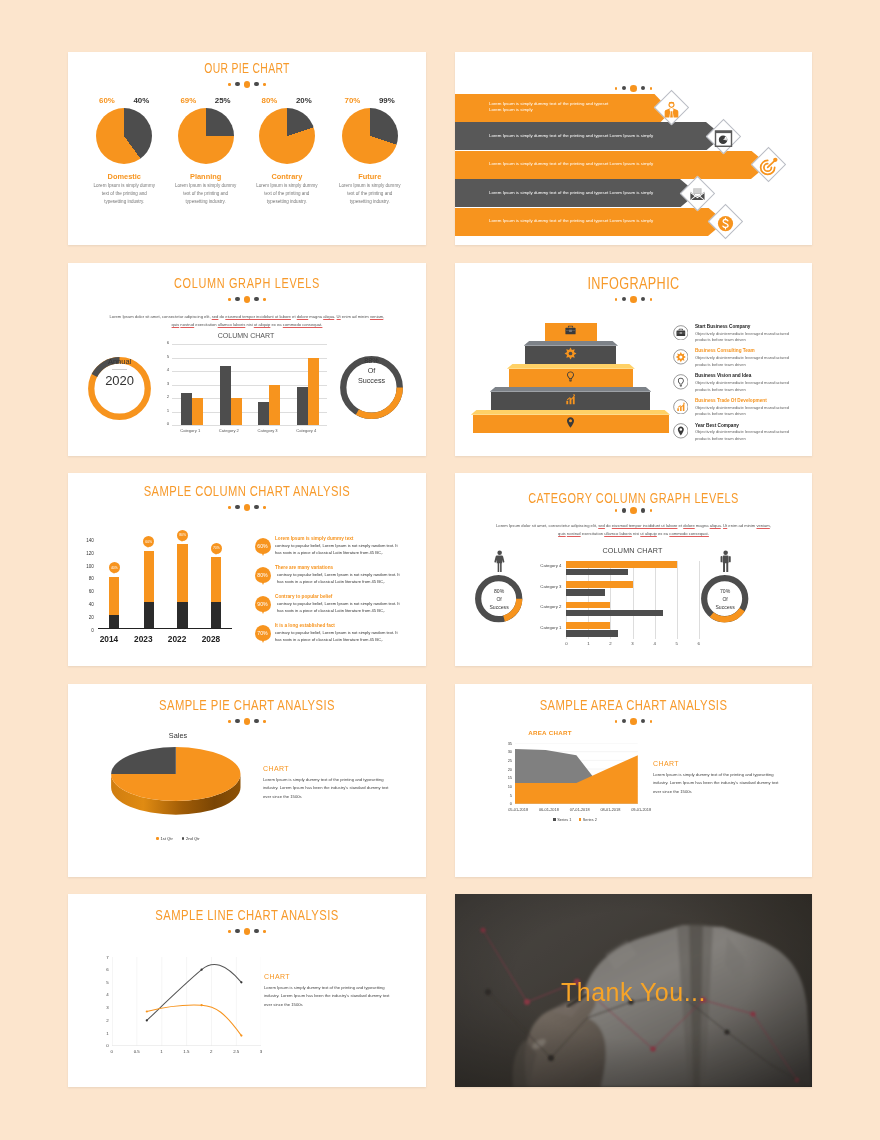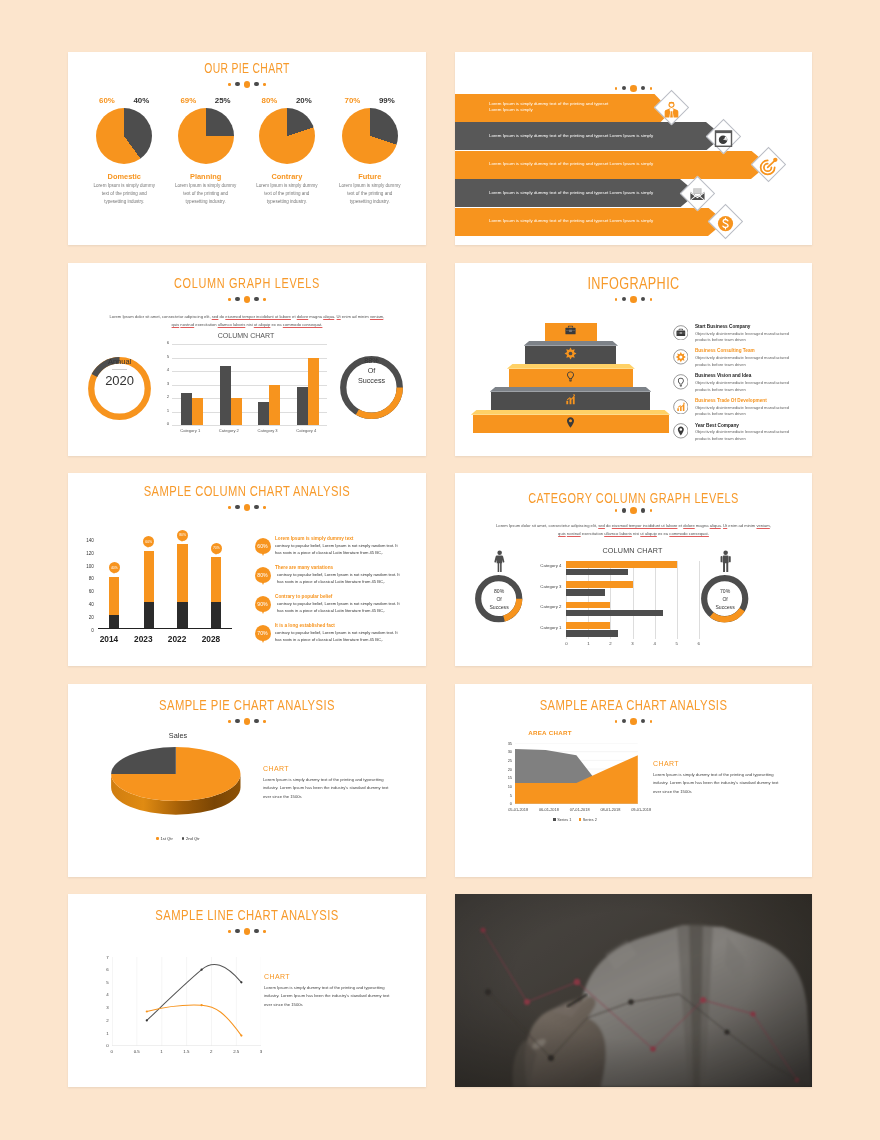--- a/index.html
+++ b/index.html
@@ -816,14 +816,15 @@
       </g>
       <g fill="#322e29" opacity="0.95" filter="url(#bl2)">
         <circle cx="33" cy="98" r="3.0"></circle>
           <circle cx="96" cy="164" r="3.1"></circle>
           <circle cx="176" cy="108" r="2.7"></circle>
           <circle cx="272" cy="138" r="2.6"></circle>
       </g>
       <rect width="357" height="193" fill="url(#vig)"></rect>
       <rect width="357" height="193" fill="#2a2723" opacity="0.34"></rect>
     </svg>
+    <div class="ty" data-name="thank-you-text">Thank You...</div>
   </div>
 </div>
 
 </body></html>

